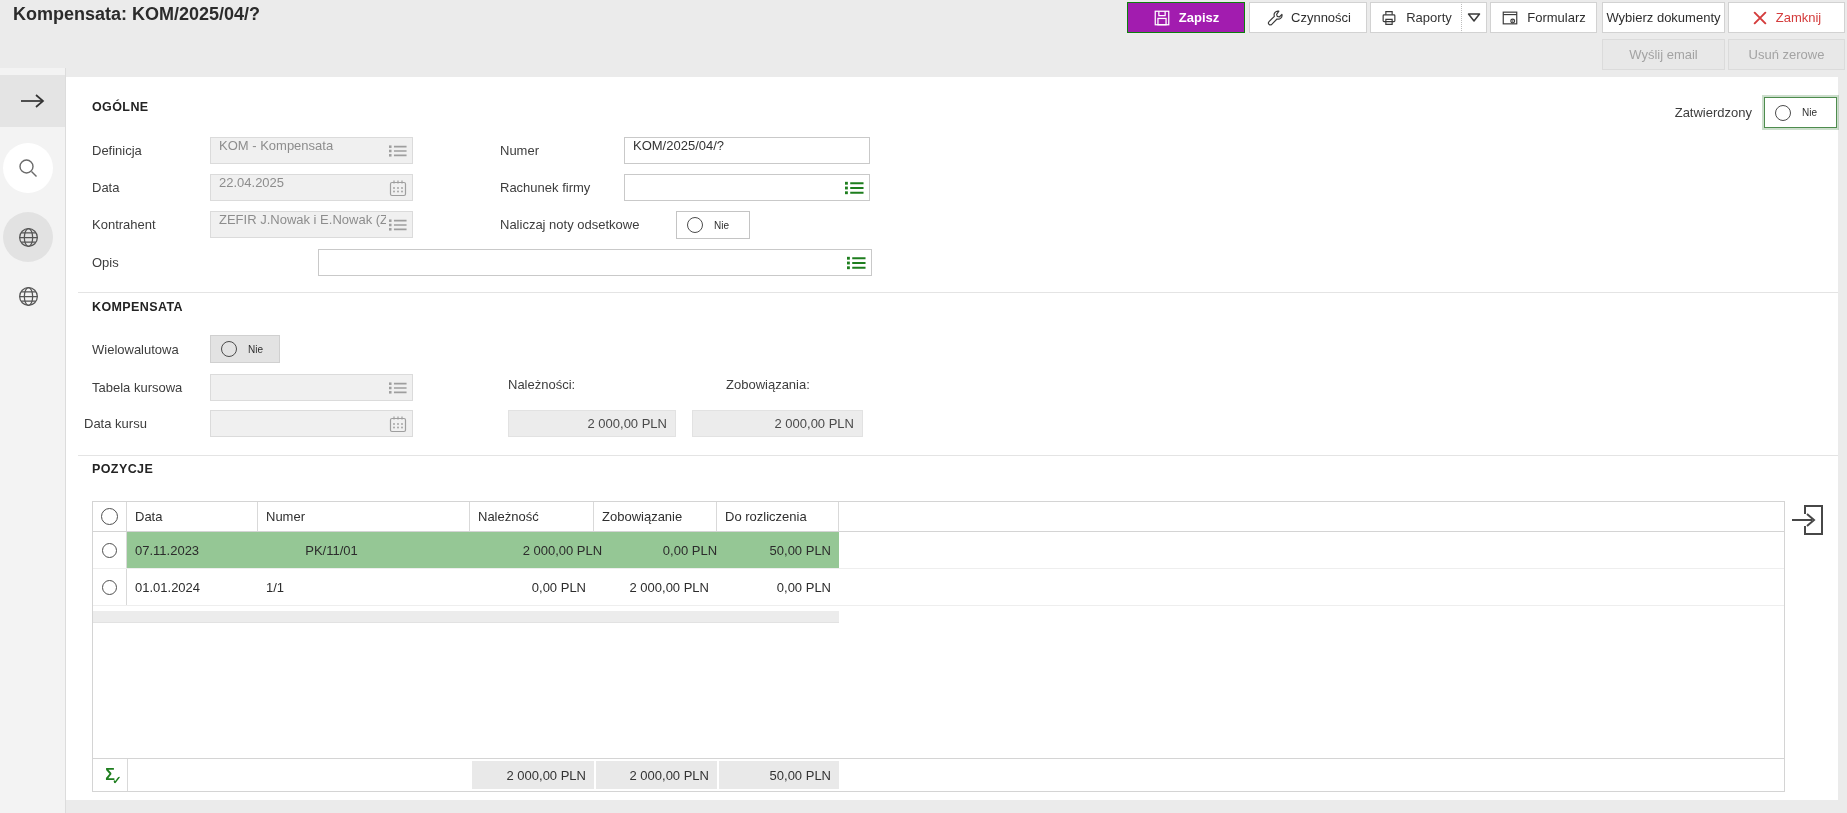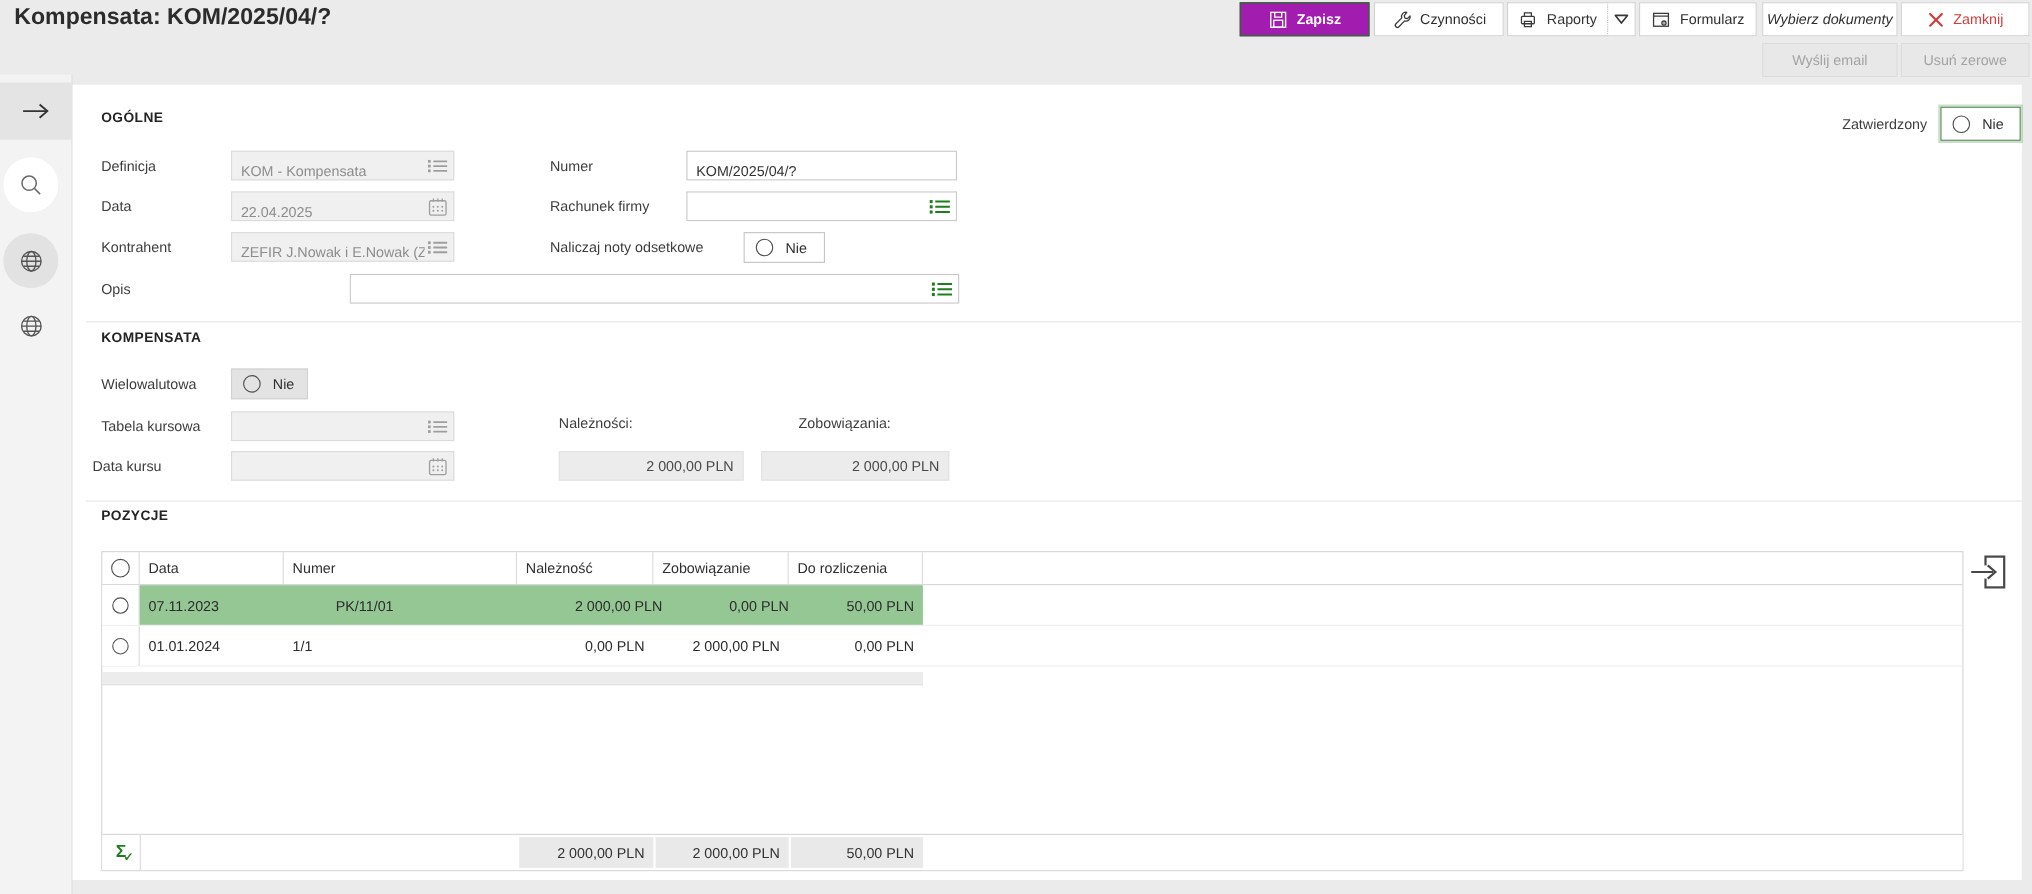--- a/index.html
+++ b/index.html
@@ -1,20 +1,20 @@
 <!DOCTYPE html>
 <html><head>
 <meta charset="utf-8">
 <style>
   html,body{margin:0;padding:0;background:#ebebeb;font-family:"Liberation Sans",sans-serif;}
   #app{position:relative;width:1847px;height:813px;overflow:hidden;background:#ebebeb;color:#333;}
   .abs{position:absolute;box-sizing:border-box;}
 
   
-  .page-title{font-size:21px;font-weight:600;color:#2b2b2b;}
+  .page-title{font-size:18px;font-weight:600;color:#2b2b2b;}
   .tbtn{position:absolute;top:2px;height:31px;background:#fff;border:1px solid #d2d2d2;
         display:flex;align-items:center;justify-content:center;gap:8px;font-size:13px;color:#2e2e2e;
         box-sizing:border-box;cursor:pointer;}
   .tbtn.green{background:#a21caf;border-color:#0d7f0d;color:#fff;font-weight:600;}
   .tbtn.row2{top:39px;background:#e8e8e8;border-color:#dbdbdb;color:#a3a3a3;}
   .tbtn .redtxt{color:#d43c3c;}
   .splitgrp{position:absolute;top:2px;height:31px;display:flex;box-sizing:border-box;}
   .splitgrp .main{height:31px;background:#fff;border:1px solid #d2d2d2;border-right:none;display:flex;align-items:center;justify-content:center;gap:8px;font-size:13px;box-sizing:border-box;cursor:pointer;}
   .splitgrp .arrow{height:31px;background:#fff;border:1px solid #d2d2d2;border-left:1px dotted #bdbdbd;display:flex;align-items:center;justify-content:center;box-sizing:border-box;cursor:pointer;}
 
@@ -22,26 +22,26 @@
   .side-bg{left:0;top:68px;width:66px;height:745px;background:#f3f3f3;border-right:1px solid #dcdcdc;}
   .side-item{display:flex;align-items:center;justify-content:center;cursor:pointer;}
   .circle-item{border-radius:50%;}
 
   
   .panel{left:66px;top:77px;width:1772px;height:723px;background:#fff;}
   .sec-divider{height:1px;background:#e4e4e4;}
   .sechead{font-size:12.5px;font-weight:700;color:#232323;letter-spacing:.4px;}
   .flabel{position:absolute;height:27px;display:flex;align-items:center;font-size:13px;color:#3d3d3d;box-sizing:border-box;}
   .field{position:absolute;height:27px;border:1px solid #c9c9c9;background:#fff;font-size:13px;color:#333;
-         display:flex;align-items:flex-end;padding:0 26px 0 8px;box-sizing:border-box;}
+         display:flex;align-items:flex-start;padding:0 26px 0 8px;box-sizing:border-box;}
   .field.nopad{padding-right:8px;}
   .field.disabled{background:#f0f0f0;border-color:#dbdbdb;color:#8d8d8d;}
   .ficon{position:absolute;right:5px;top:50%;transform:translateY(-50%);display:flex;}
   .toggle{position:absolute;border:1px solid #c4c4c4;background:#fff;display:flex;align-items:center;gap:11px;
-          padding:0 10px;box-sizing:border-box;font-size:13px;color:#2f2f2f;cursor:pointer;}
+          padding:0 10px;box-sizing:border-box;font-size:10px;color:#2f2f2f;cursor:pointer;}
   .toggle.disabled{background:#e3e3e3;border-color:#d0d0d0;cursor:default;}
   .toggle.focusgreen{border:1px solid #4e8c4e;box-shadow:0 0 0 2px rgba(110,160,110,.35);}
   .radio{width:16px;height:16px;border:1.5px solid #4c4c4c;border-radius:50%;background:#fff;box-sizing:border-box;flex:none;}
   .valbox{position:absolute;height:27px;background:#ececec;border:1px solid #e2e2e2;display:flex;align-items:center;
           justify-content:flex-end;padding:0 8px;font-size:13px;color:#4a4a4a;box-sizing:border-box;}
 
   
   .grid{left:92px;top:501px;width:1693px;height:291px;background:#fff;border:1px solid #d4d4d4;}
   .ghead{display:flex;height:29px;border-bottom:1px solid #d4d4d4;align-items:stretch;}
   .ghead .hc{display:flex;align-items:center;padding:0 8px;font-size:13px;color:#2f2f2f;border-right:1px solid #d9d9d9;box-sizing:border-box;}
@@ -121,21 +121,21 @@
             <rect x="2.5" y="3.5" width="15" height="13"></rect>
             <path d="M2.5 6.2h15"></path>
             <circle cx="13" cy="13.3" r="2.1"></circle>
           </g>
           <circle cx="13" cy="13.3" r="0.8" fill="#3a3a3a"></circle>
         </svg>
     </span>
     <span>Formularz</span>
   </div>
 
-  <div class="tbtn" style="left:1602px;width:123px;font-style:italic;">
+  <div class="tbtn" style="left:1602px;width:123px;">
     <span>Wybierz dokumenty</span>
   </div>
 
   <div class="tbtn" style="left:1728px;width:117px;">
     <span>
       <svg width="16" height="16" viewBox="0 0 18 18">
           <path d="M3 3l12 12M15 3L3 15" stroke="#d43c3c" stroke-width="2.2" stroke-linecap="round"></path>
         </svg>
     </span>
     <span class="redtxt">Zamknij</span>

